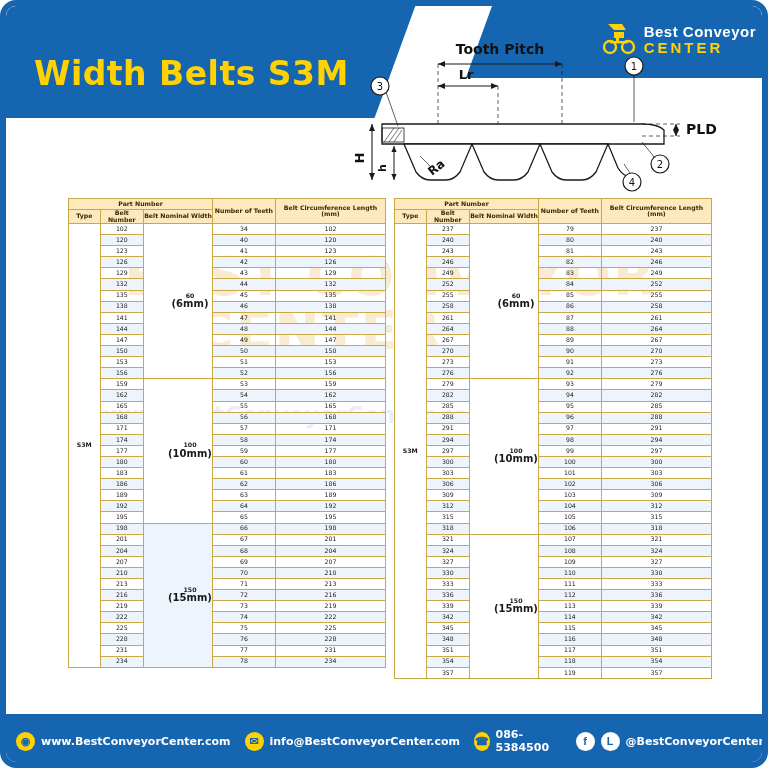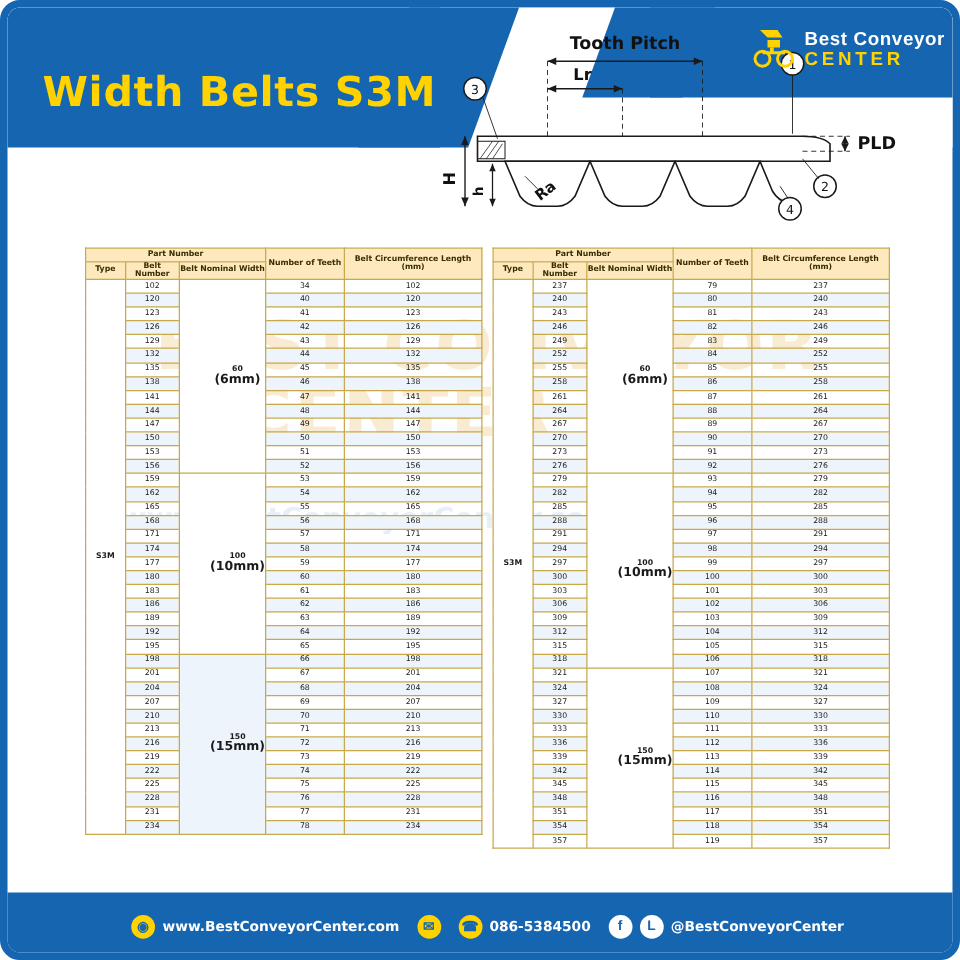--- a/index.html
+++ b/index.html
@@ -57,21 +57,21 @@
     position:absolute; right:18px; top:14px;
     display:flex; align-items:center; gap:8px;
     z-index:4;
   }
   .brand-text { line-height:1.05; text-align:left; }
   .brand-l1 { color:#ffffff; font-size:15px; font-weight:bold; letter-spacing:0.5px;}
   .brand-l2 { color:#ffd200; font-size:15px; font-weight:bold; letter-spacing:3px;}
 
   
   .diagram {
-    position:absolute; left:336px; top:3px; width:400px; height:168px;
+    position:absolute; left:336px; top:18px; width:400px; height:168px;
   }
   .diagram svg { display:block; }
 
   
   .tbl-wrap { position:absolute; top:192px; }
   .tbl-left { left:62px; }
   .tbl-right { left:388px; }
   table.spec {
     border-collapse:collapse;
     width:318px;
@@ -719,20 +719,21 @@
     </table>
   </div>
 
   <div class="footer">
     <div class="f-item">
       <span class="circ y">◉</span>
       <span class="txt">www.BestConveyorCenter.com</span>
     </div>
     <div class="f-item">
       <span class="circ y">✉</span>
+      <span class="txt">info@BestConveyorCenter.com</span>
     </div>
     <div class="f-item">
       <span class="circ y">☎</span>
       <span class="txt">086-5384500</span>
     </div>
     <div class="f-item">
       <span class="circ w">f</span>
       <span class="circ w">L</span>
       <span class="txt">@BestConveyorCenter</span>
     </div>

